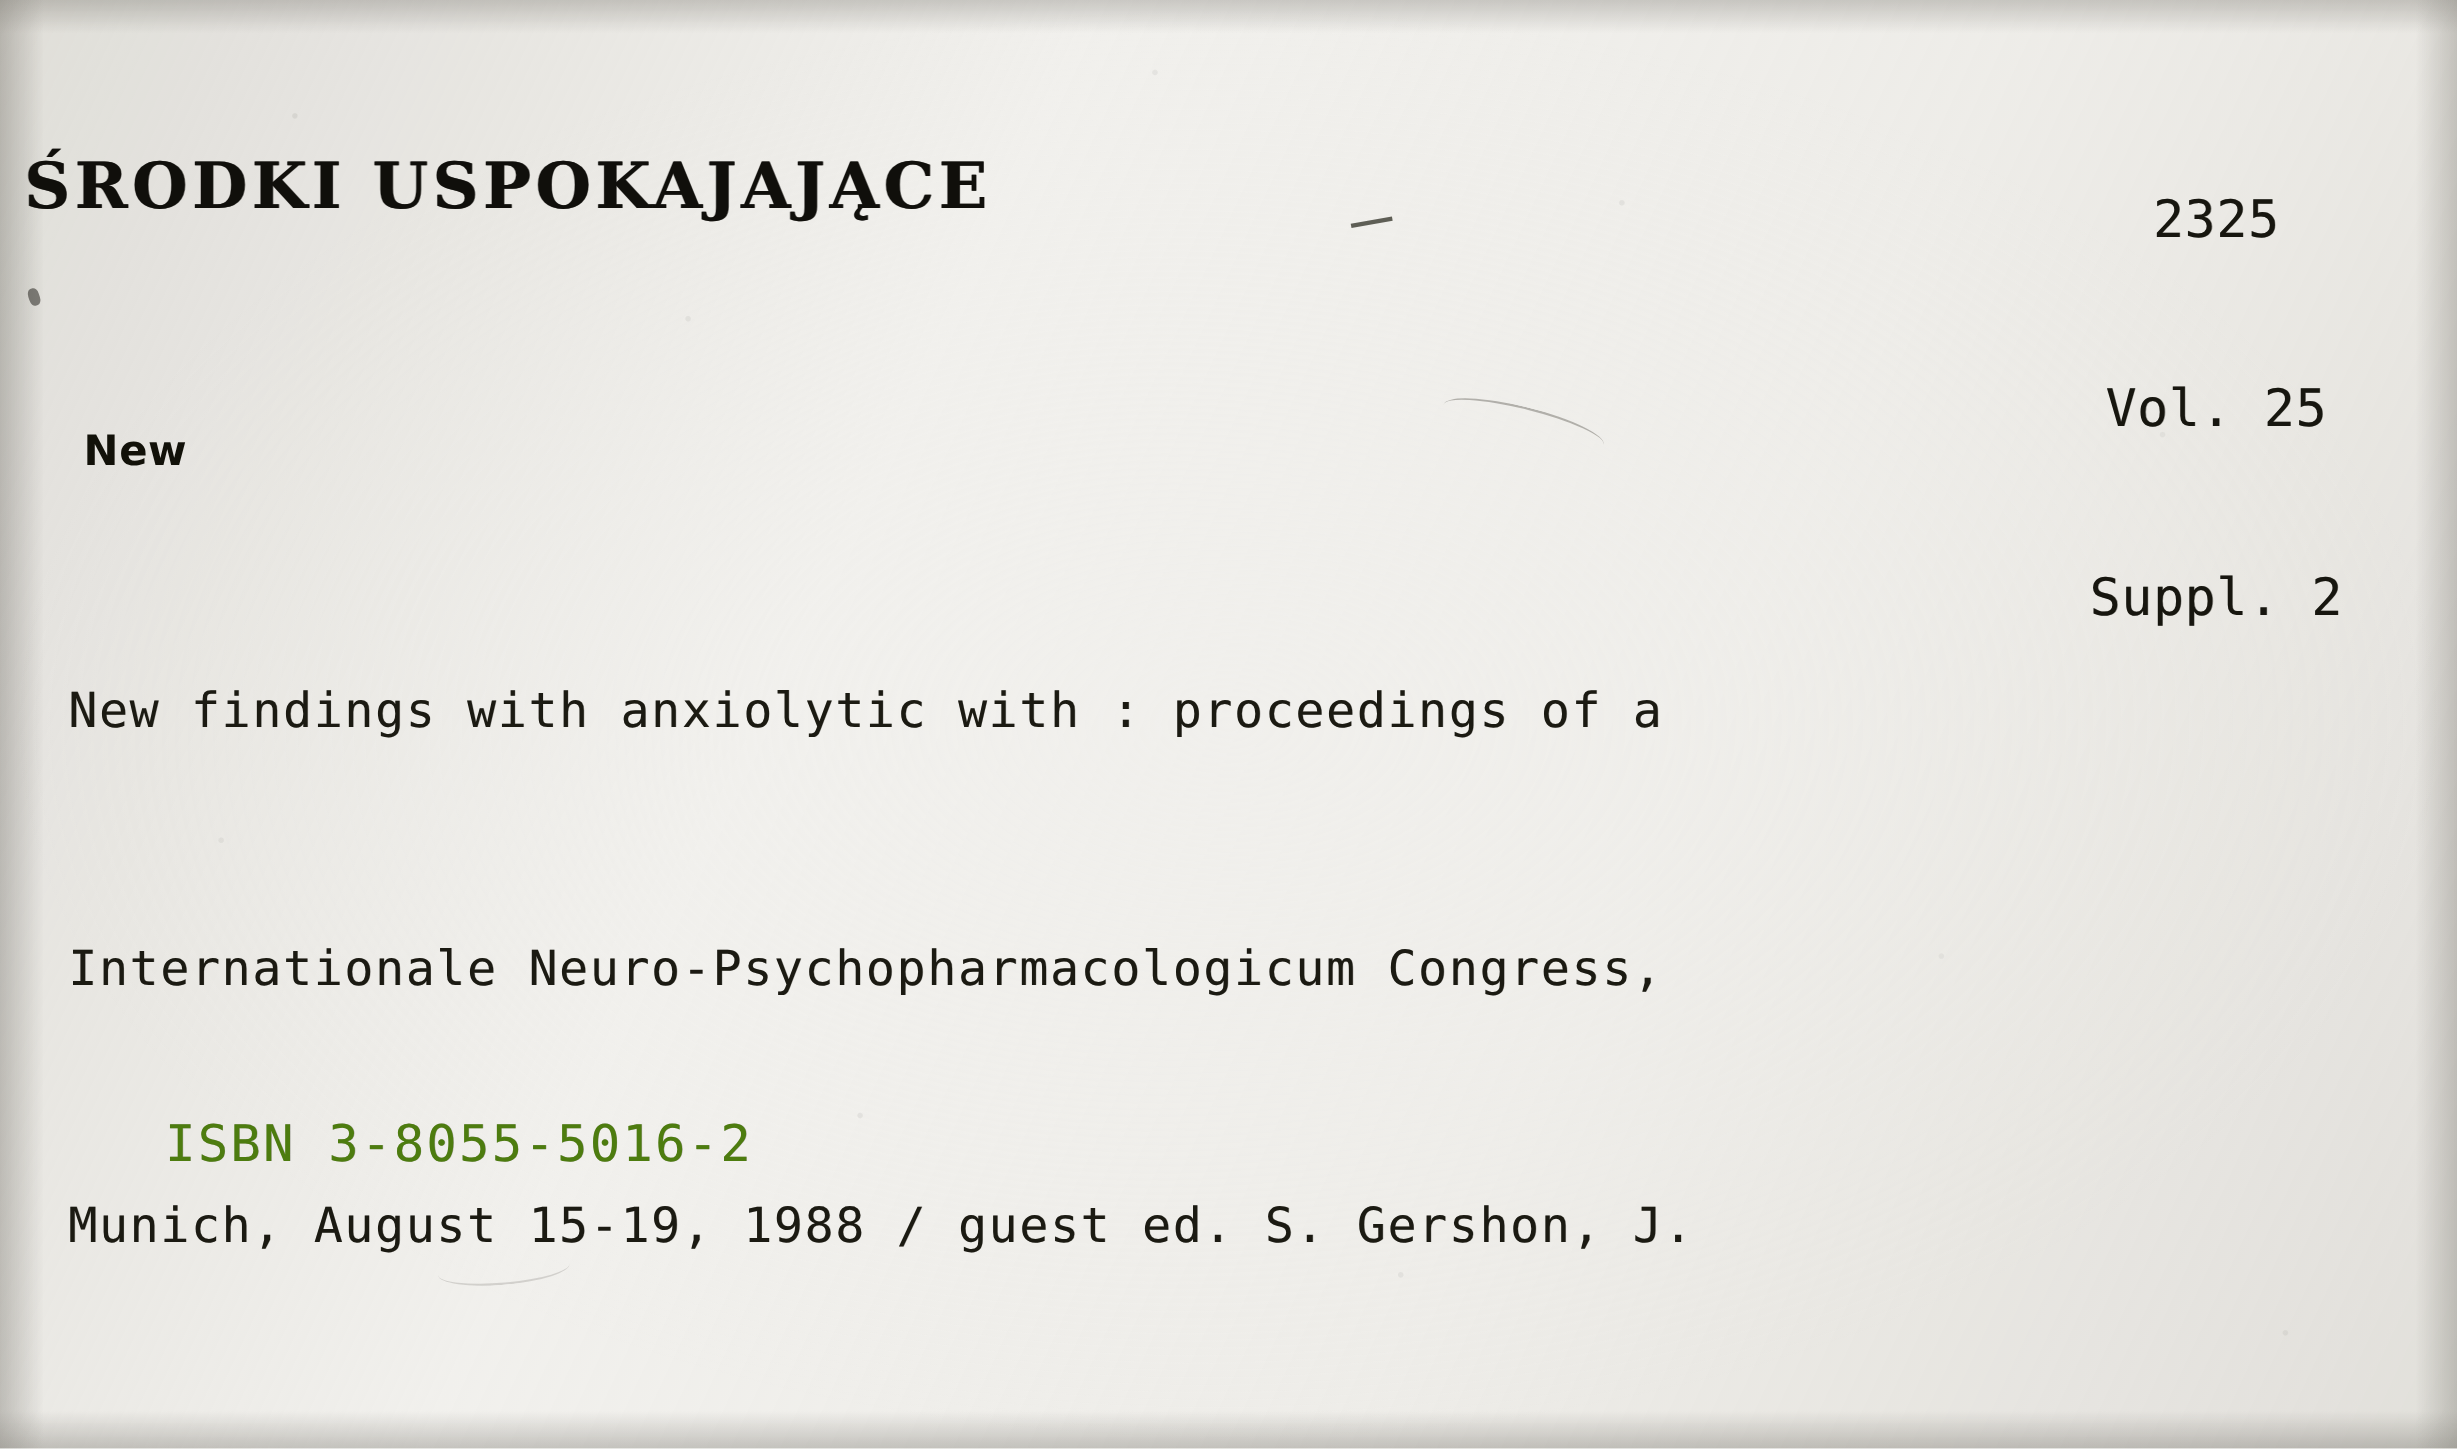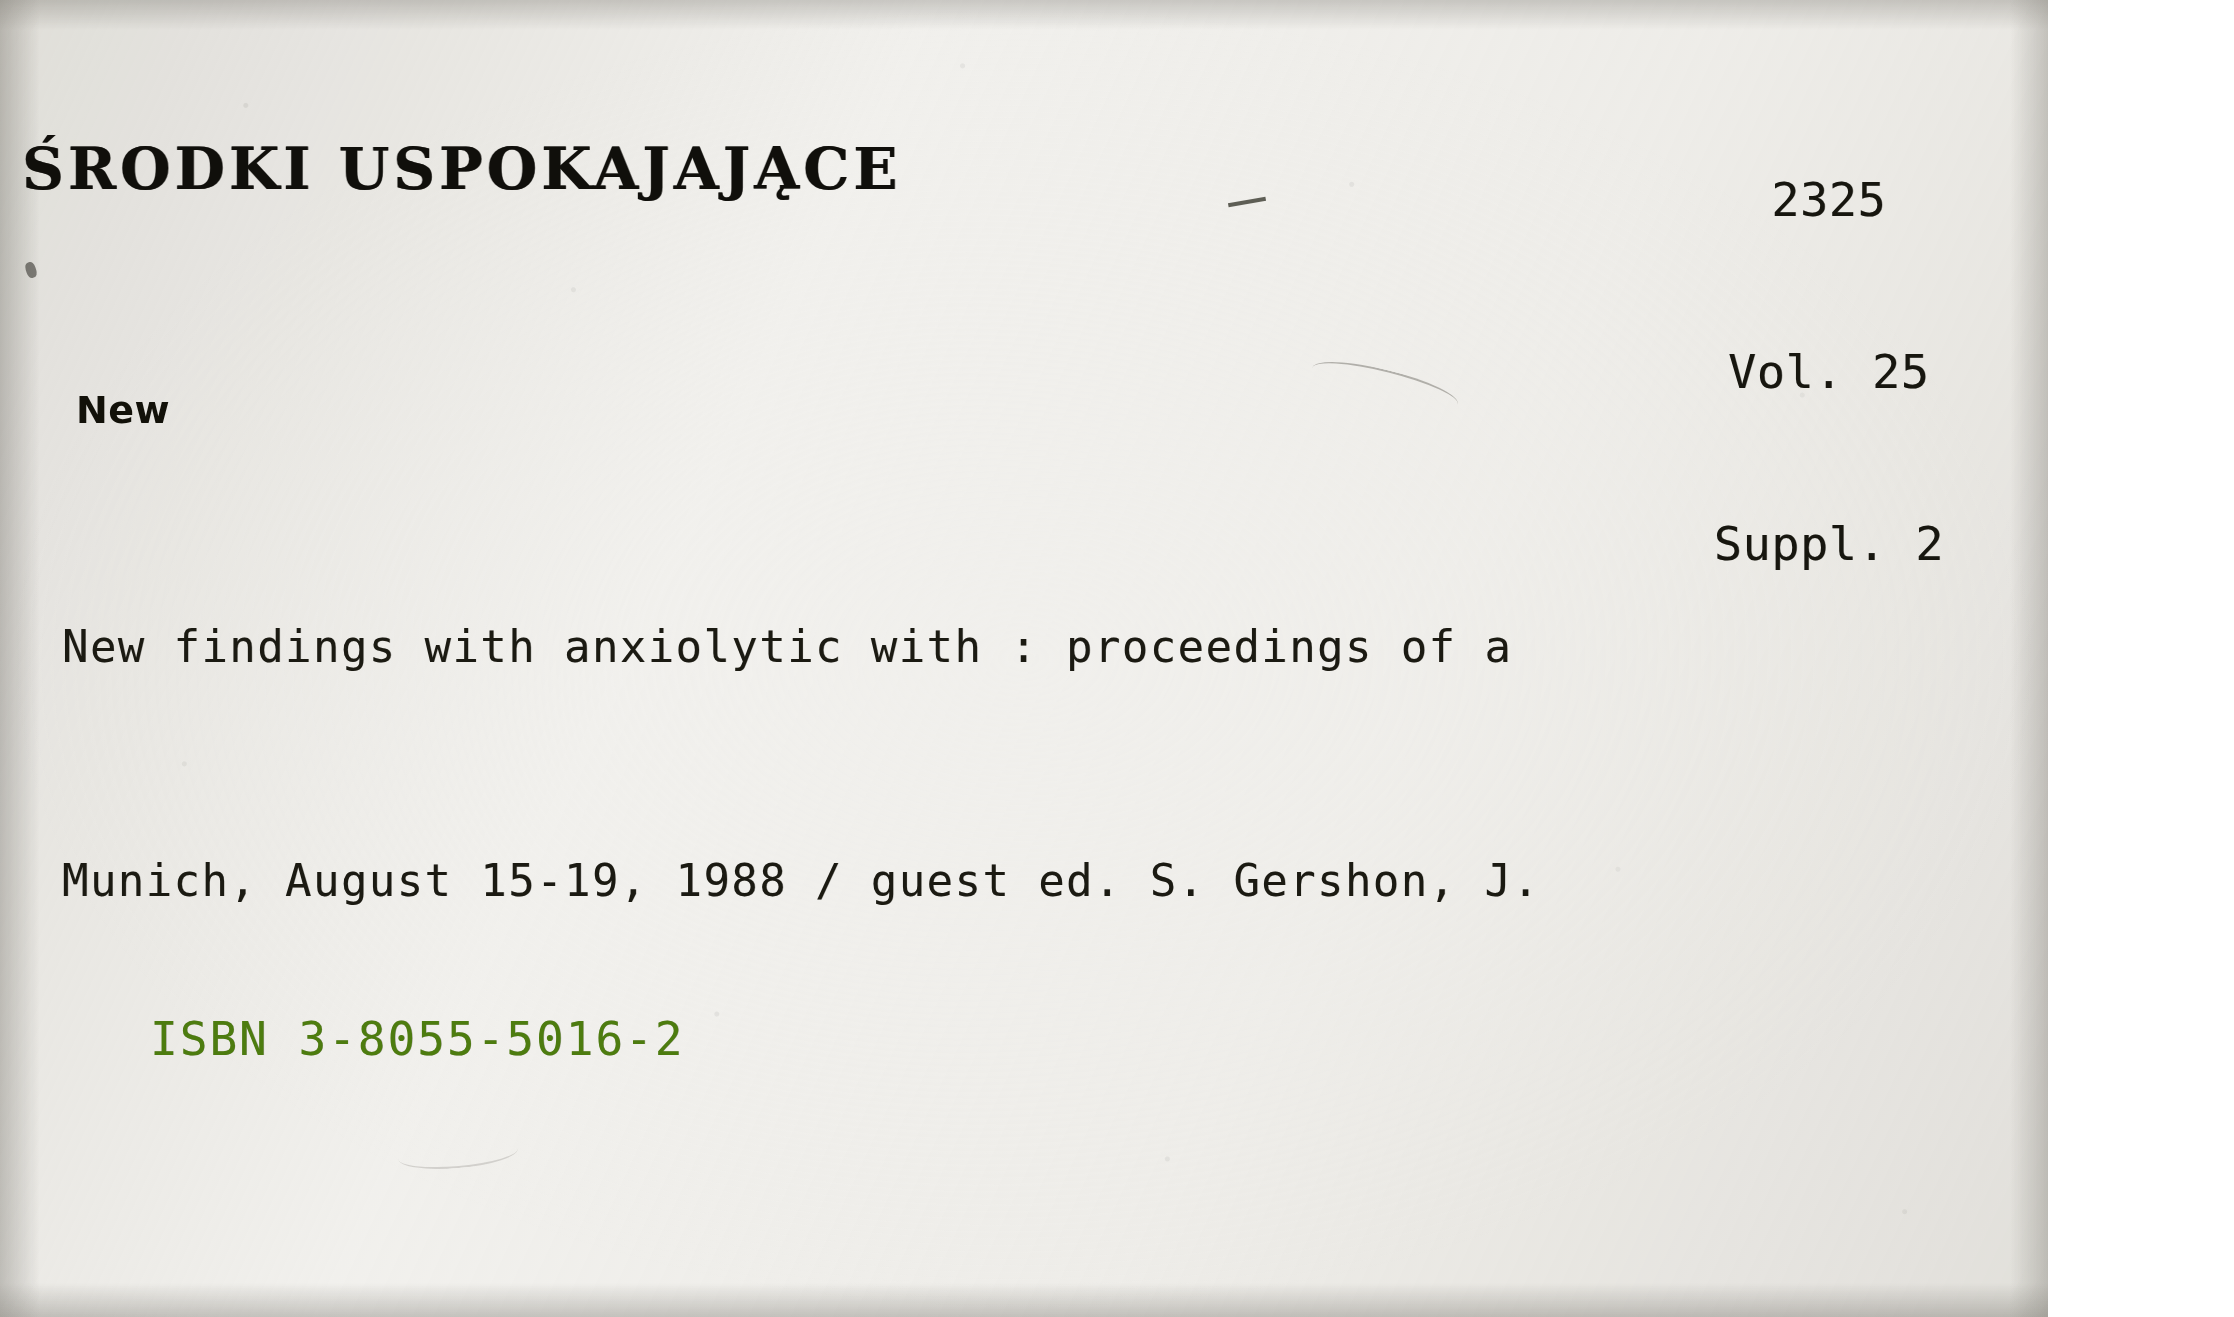--- a/index.html
+++ b/index.html
@@ -10,21 +10,21 @@
   body {
     width: 2234px;
     height: 1317px;
     overflow: hidden;
     font-family: "DejaVu Sans Mono", monospace;
   }
 
   
   .card {
     position: relative;
-    width: 2048px;
+    width: 2234px;
     height: 1317px;
     background: #f2f1ee;
     box-sizing: border-box;
     overflow: hidden;
   }
 
   
   .card::before {
     content: "";
     position: absolute;
@@ -184,20 +184,21 @@
   <div class="ink shelfmark">
     <div>2325</div>
     <div>Vol. 25</div>
     <div>Suppl. 2</div>
   </div>
 
   <div class="ink entry-new">New</div>
 
   <div class="ink entry-body">
     <span class="line">New findings with anxiolytic with : proceedings of a</span>
+    <span class="line">Internationale Neuro-Psychopharmacologicum Congress,</span>
     <span class="line">Munich, August 15-19, 1988 / guest ed. S. Gershon, J.</span>
     
     
     
   </div>
 
   <div class="ink entry-isbn">ISBN 3-8055-5016-2</div>
 
   <div class="stray-mark-1"></div>
   <div class="stray-mark-2"></div>

